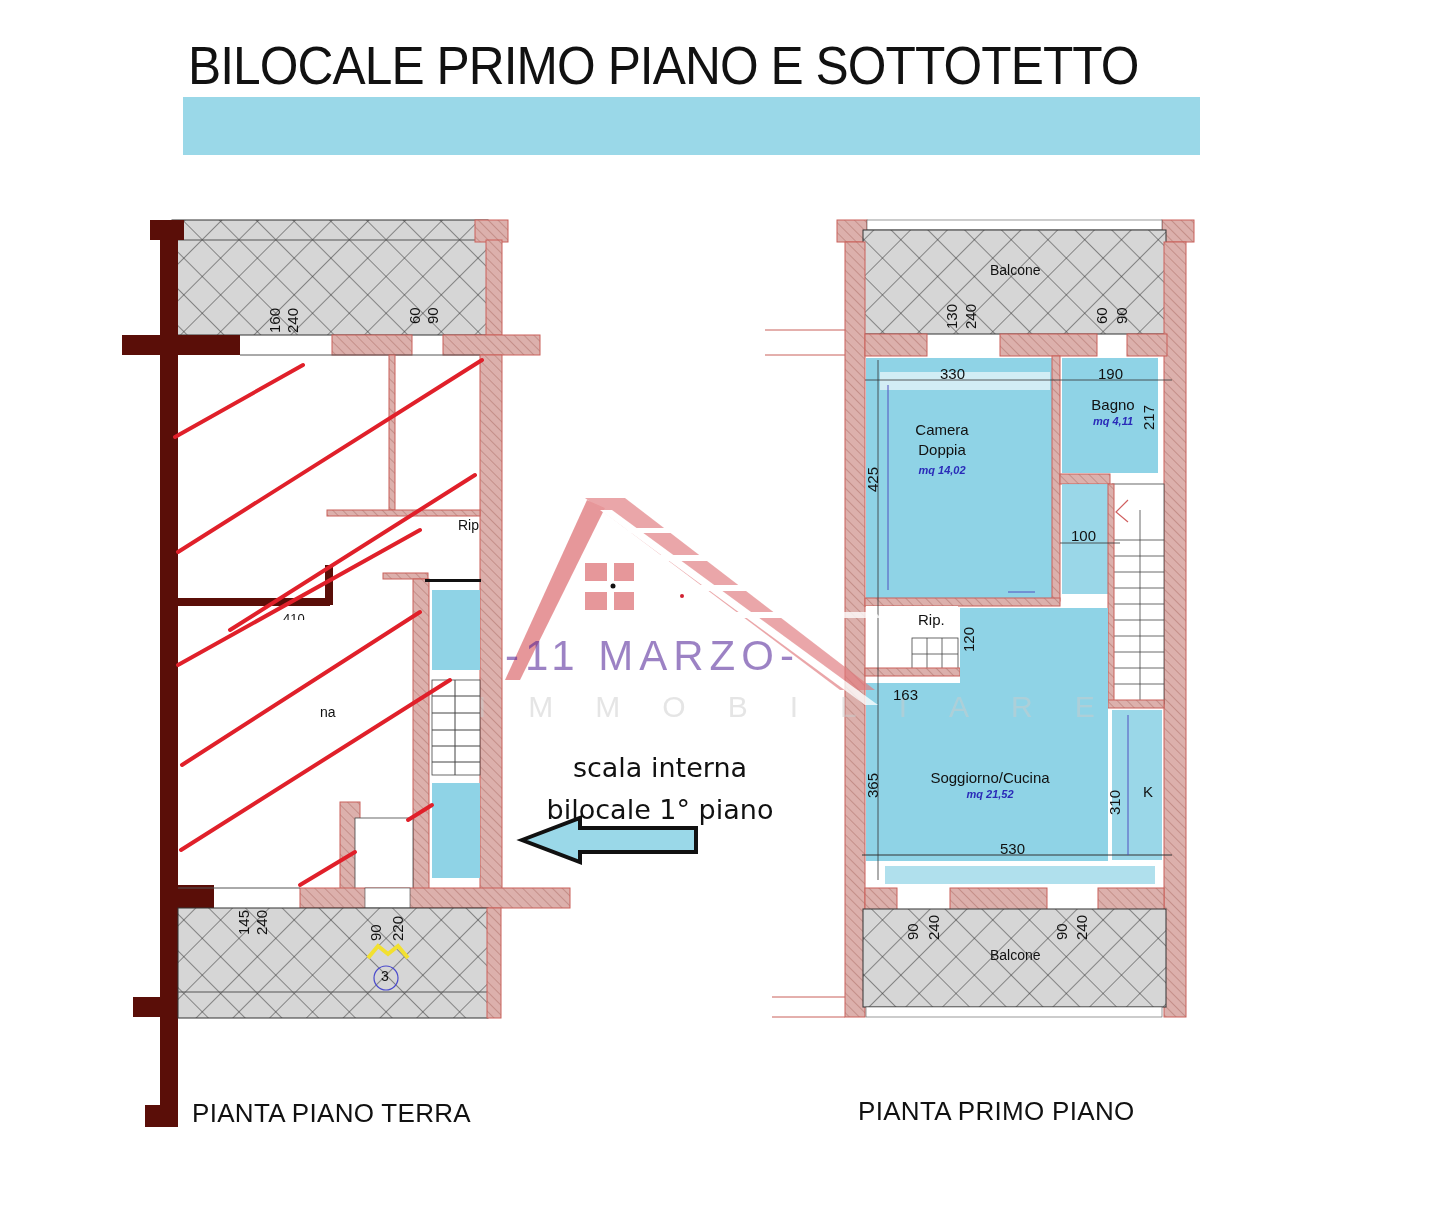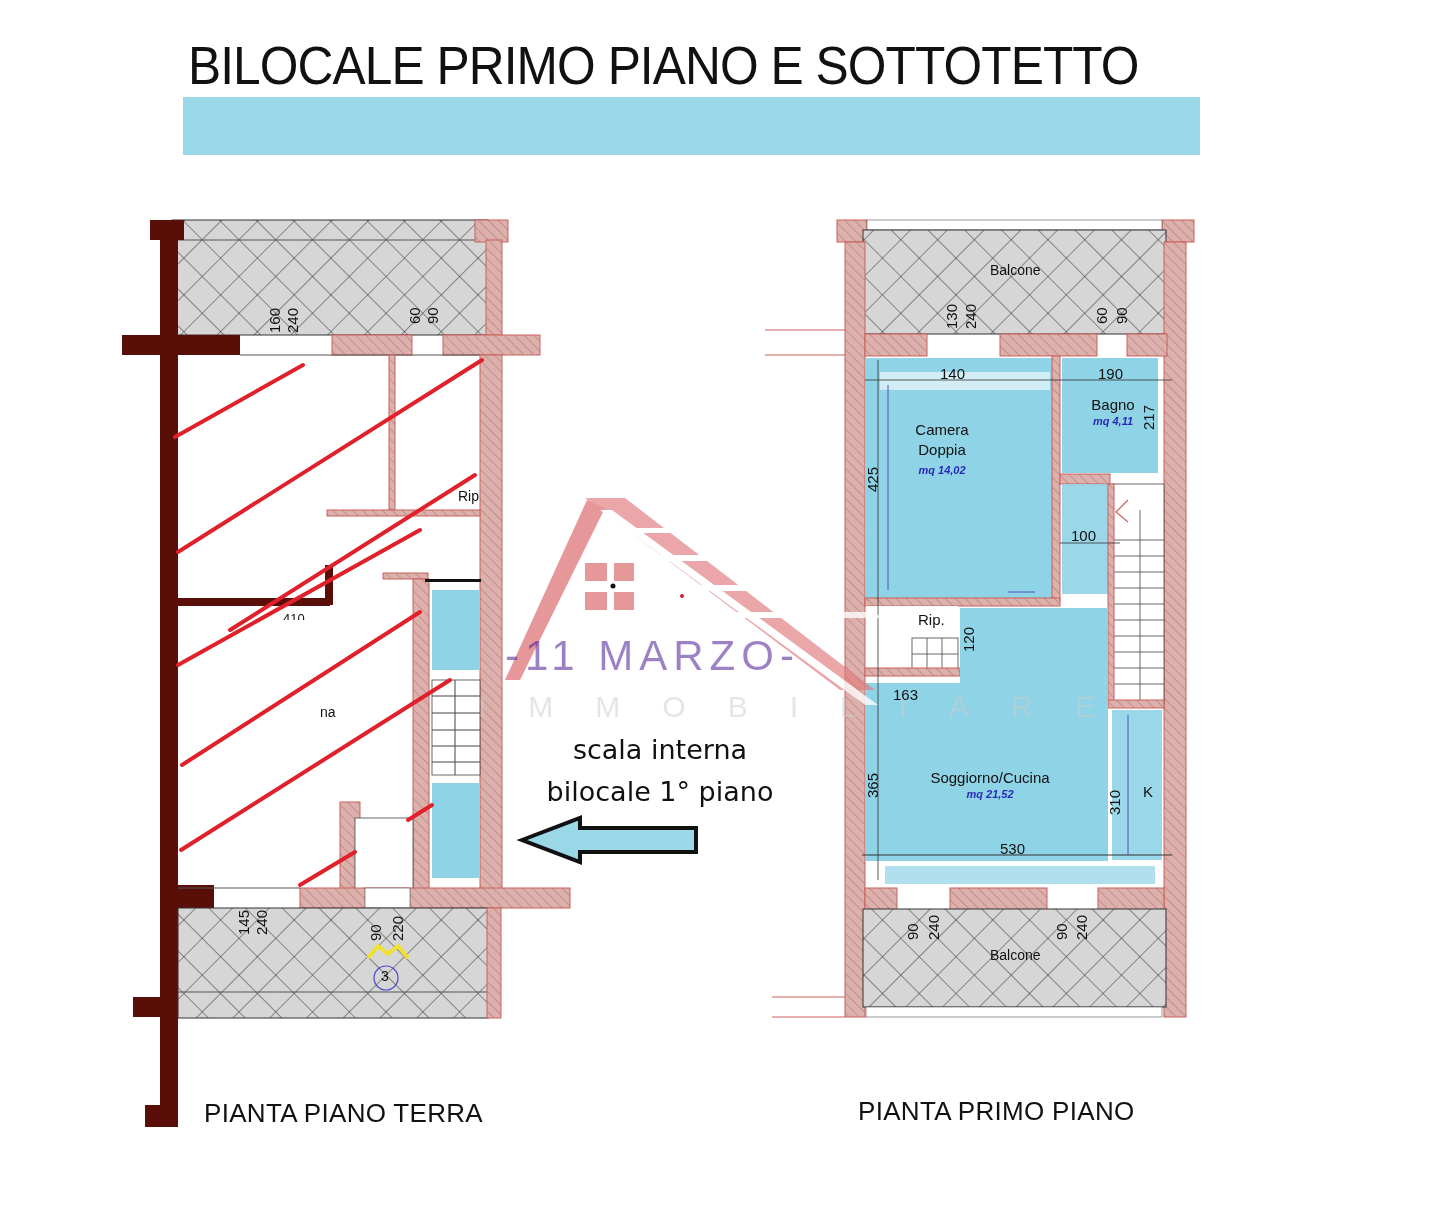--- a/index.html
+++ b/index.html
@@ -195,43 +195,43 @@
   </g>
   <circle cx="613" cy="586" r="2.5" fill="#111"></circle>
   <circle cx="682" cy="596" r="2" fill="#d02030"></circle>
 
   <polygon points="522,840 580,818 580,828 696,828 696,852 580,852 580,862" fill="#9ad8e8" stroke="#111" stroke-width="4" stroke-linejoin="miter"></polygon>
 </svg>
 
 <div class="lbl" style="left:505px;top:632px;font-size:42px;color:#4c1d95;opacity:0.55;letter-spacing:6px;">-11 MARZO-</div>
 <div class="lbl" style="left:478px;top:690px;font-size:30px;color:#cccccc;opacity:0.5;letter-spacing:42px;">IMMOBILIARE</div>
 
-<div class="lbl dim" style="left:458px;top:488px;font-size:14px;">Rip</div>
+<div class="lbl dim" style="left:458px;top:517px;font-size:14px;">Rip</div>
 <div class="lbl dim" style="left:283px;top:611px;font-size:13px;height:9px;overflow:hidden;">410</div>
 <div class="lbl dim" style="left:320px;top:704px;font-size:14px;">na</div>
 <div class="lbl dim" style="left:381px;top:968px;font-size:14px;">3</div>
 
 <div class="vdim" style="left:266px;top:333px;">160</div>
 <div class="vdim" style="left:284px;top:333px;">240</div>
 <div class="vdim" style="left:406px;top:324px;">60</div>
 <div class="vdim" style="left:424px;top:324px;">90</div>
 <div class="vdim" style="left:235px;top:935px;">145</div>
 <div class="vdim" style="left:253px;top:935px;">240</div>
 <div class="vdim" style="left:367px;top:941px;">90</div>
 <div class="vdim" style="left:389px;top:941px;">220</div>
 
-<div class="lbl cap" style="left:192px;top:1098px;margin-left:12px;">PIANTA PIANO TERRA</div>
+<div class="lbl cap" style="left:192px;top:1098px;">PIANTA PIANO TERRA</div>
 
 <div class="lbl dim" style="left:990px;top:262px;font-size:14px;">Balcone</div>
 <div class="vdim" style="left:943px;top:329px;">130</div>
 <div class="vdim" style="left:962px;top:329px;">240</div>
 <div class="vdim" style="left:1093px;top:324px;">60</div>
 <div class="vdim" style="left:1113px;top:324px;">90</div>
 
-<div class="lbl dim" style="left:940px;top:365px;">140</div>
+<div class="lbl dim" style="left:940px;top:365px;">330</div>
 <div class="lbl dim" style="left:1098px;top:365px;">190</div>
 <div class="vdim" style="left:1140px;top:430px;">217</div>
 <div class="vdim" style="left:864px;top:492px;">425</div>
 <div class="lbl dim" style="left:1071px;top:527px;">100</div>
 
 <div class="lbl room" style="left:906px;top:420px;width:72px;">
   <div>Camera</div>
   <div>Doppia</div>
   <div class="area">mq 14,02</div>
 </div>
@@ -253,16 +253,16 @@
 <div class="lbl dim" style="left:1000px;top:840px;">530</div>
 
 <div class="vdim" style="left:904px;top:940px;">90</div>
 <div class="vdim" style="left:925px;top:940px;">240</div>
 <div class="vdim" style="left:1053px;top:940px;">90</div>
 <div class="vdim" style="left:1073px;top:940px;">240</div>
 <div class="lbl dim" style="left:990px;top:947px;font-size:14px;">Balcone</div>
 
 <div class="lbl cap" style="left:858px;top:1096px;">PIANTA PRIMO PIANO</div>
 
-<div class="lbl note" style="left:530px;top:729px;width:260px;">
+<div class="lbl note" style="left:530px;top:747px;width:260px;">
   <div>scala interna</div>
   <div>bilocale 1° piano</div>
 </div>
 
 </body></html>

